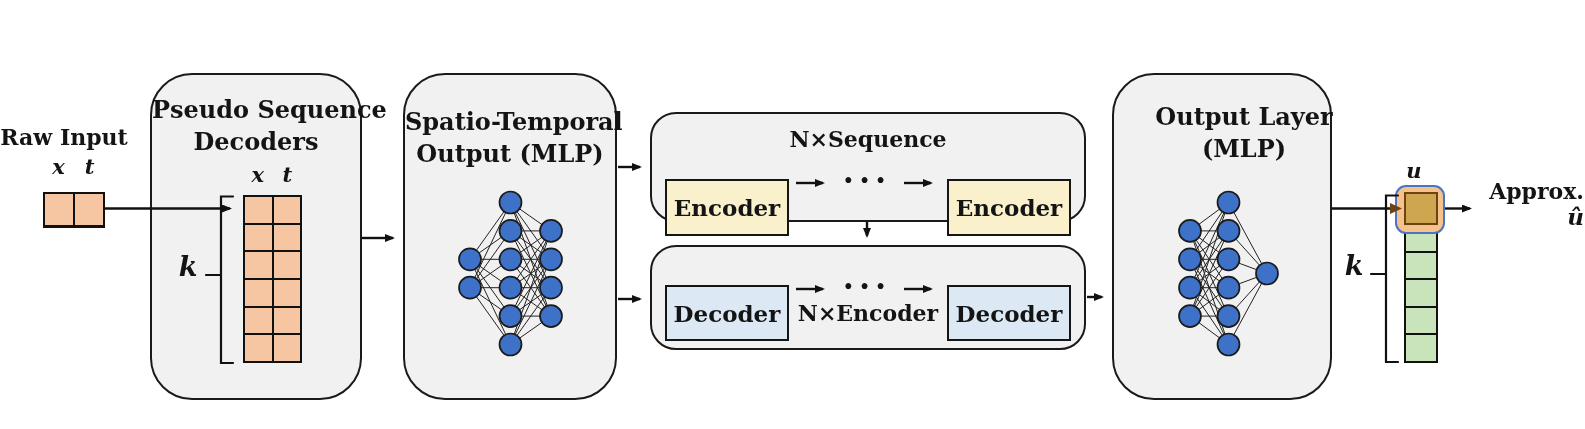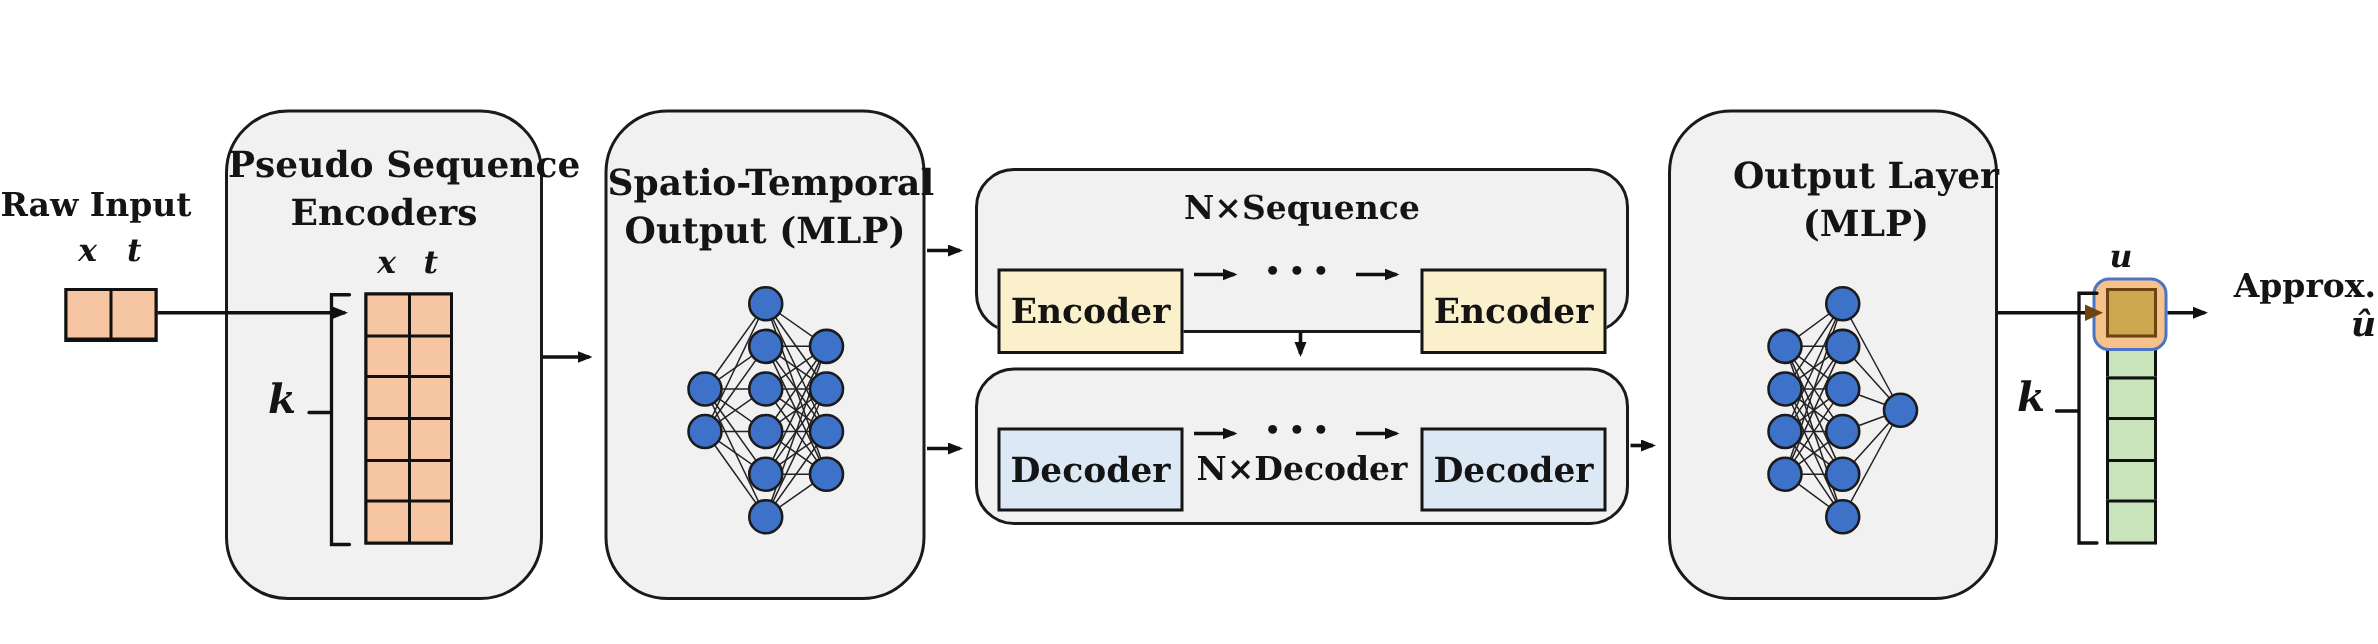--- a/index.html
+++ b/index.html
@@ -48,21 +48,21 @@
     <span class="var" style="flex:1;">t</span>
   </div>
   <div class="abs cellrow" style="left:43px;top:192px;width:62px;height:36px;">
     <div class="rcell"></div>
     <div class="rcell"></div>
   </div>
 
   <div class="abs bigbox" style="left:150px;top:73px;width:212px;height:327px;"></div>
   <div class="abs title" style="left:152px;top:94px;width:208px;">
     <div>Pseudo Sequence</div>
-    <div>Encoders</div>
+    <div>Decoders</div>
   </div>
   <div class="abs" style="left:243px;top:162px;width:59px;display:flex;">
     <span class="var" style="flex:1;">x</span>
     <span class="var" style="flex:1;">t</span>
   </div>
   <div class="abs pgrid" style="left:243px;top:195px;" id="pseq-grid">
       <div class="gcell"></div>
       <div class="gcell"></div>
       <div class="gcell"></div>
       <div class="gcell"></div>
@@ -86,21 +86,21 @@
   <div class="abs rowbox" style="left:650px;top:112px;width:436px;height:110px;"></div>
   <div class="abs smalltitle" style="left:768px;top:126px;width:200px;">N×Sequence</div>
   <div class="abs block enc" style="left:665px;top:155px;width:124px;height:57px;">Encoder</div>
   <div class="abs dots" style="left:835px;top:161px;width:64px;">···</div>
   <div class="abs block enc" style="left:947px;top:155px;width:124px;height:57px;">Encoder</div>
 
   <div class="abs rowbox" style="left:650px;top:245px;width:436px;height:105px;"></div>
   <div class="abs block dec" style="left:665px;top:261px;width:124px;height:56px;">Decoder</div>
   <div class="abs dots" style="left:835px;top:267px;width:64px;">···</div>
   <div class="abs block dec" style="left:947px;top:261px;width:124px;height:56px;">Decoder</div>
-  <div class="abs smalltitle" style="left:768px;top:300px;width:200px;">N×Decoder</div>
+  <div class="abs smalltitle" style="left:768px;top:300px;width:200px;">N×Encoder</div>
 
   <div class="abs bigbox" style="left:1112px;top:73px;width:220px;height:327px;"></div>
   <div class="abs title" style="left:1114px;top:101px;width:260px;">
     <div>Output Layer</div>
     <div>(MLP)</div>
   </div>
 
   <div class="abs var" style="left:1398px;top:158px;width:32px;">u</div>
   <div class="abs ocol z2" style="left:1404px;top:223px;" id="out-col">
       <div class="ocell"></div>

